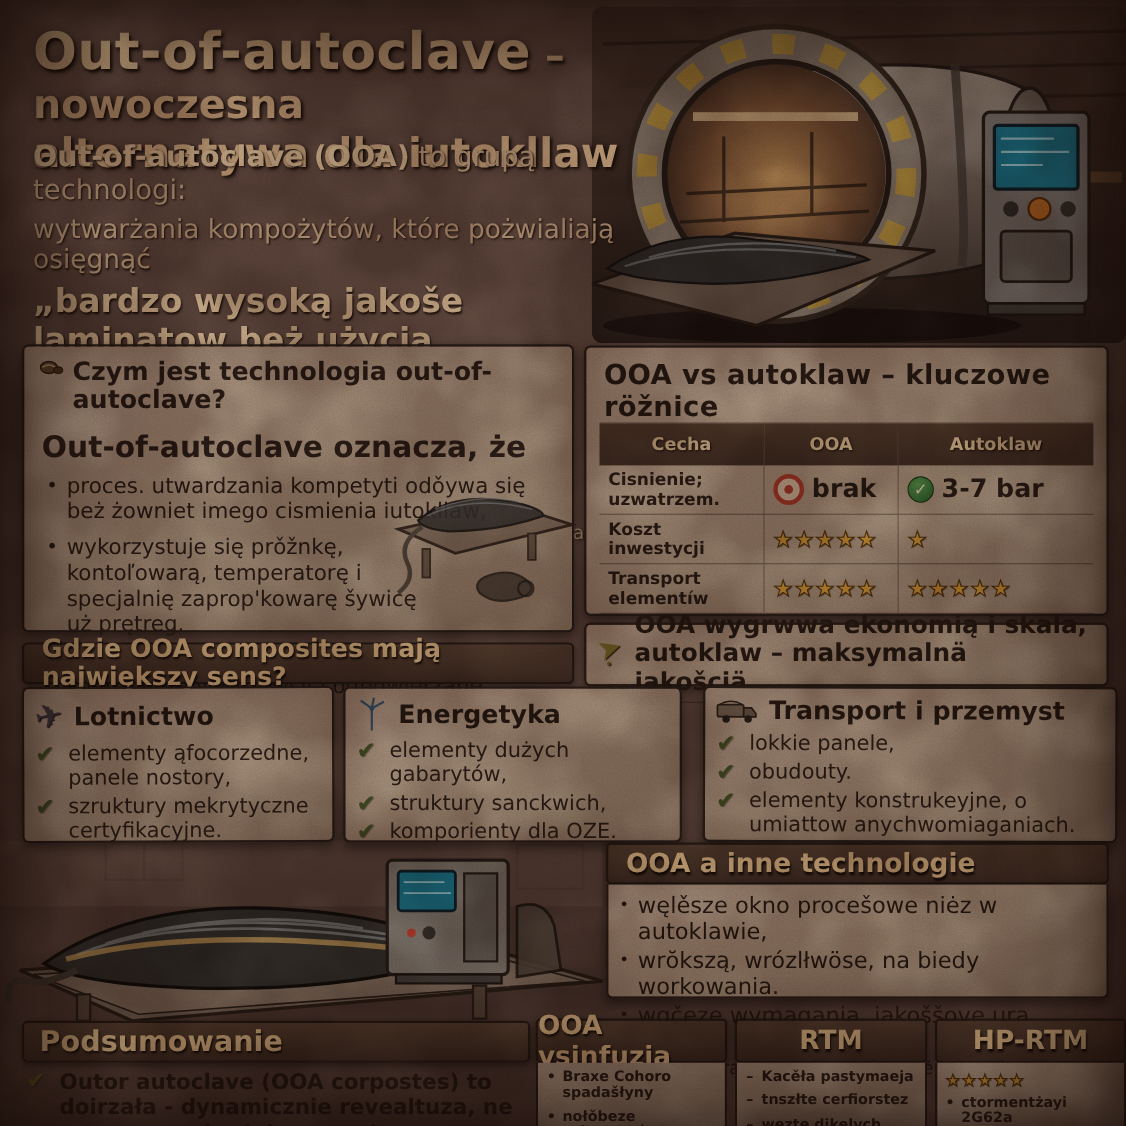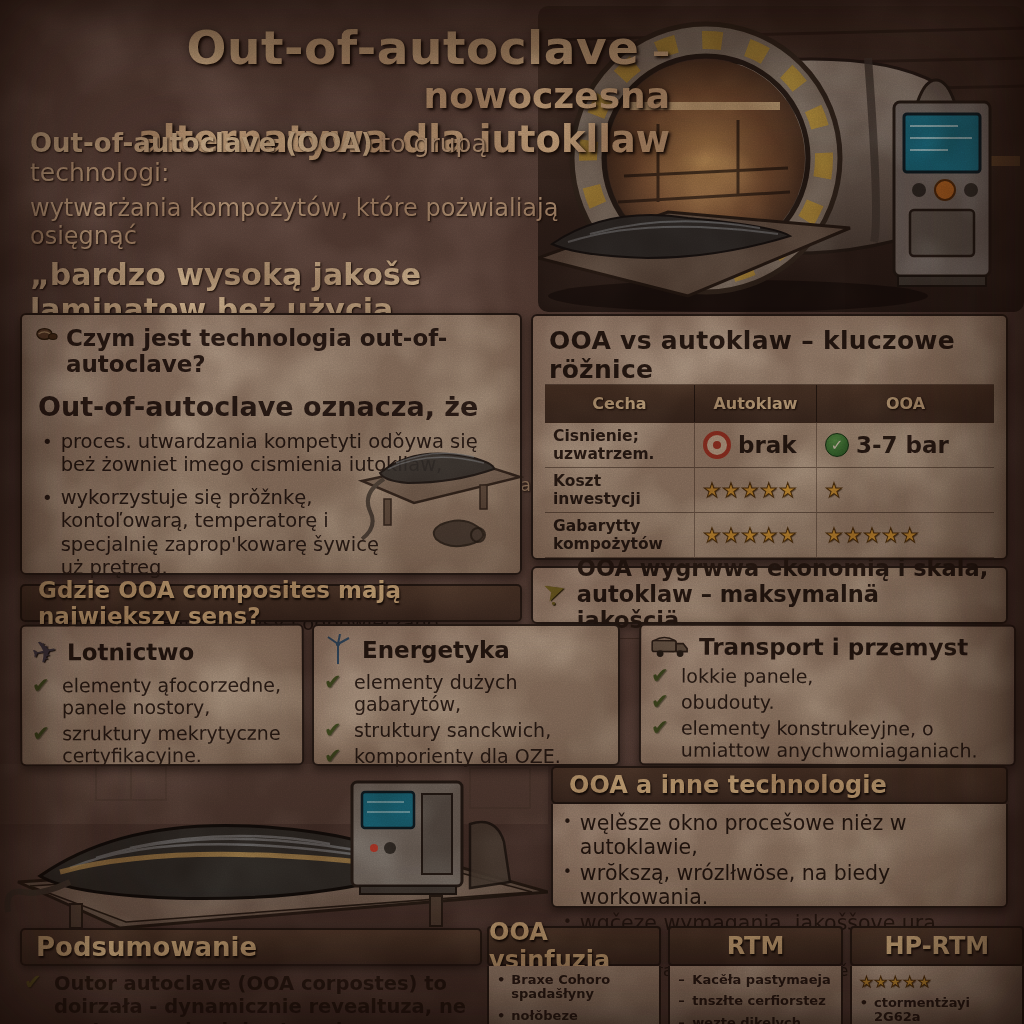--- a/index.html
+++ b/index.html
@@ -9,21 +9,21 @@
     background:
       radial-gradient(ellipse 520px 330px at 82% 14%, rgba(28,16,12,.62), transparent 72%),
       radial-gradient(ellipse 700px 260px at 30% 86%, rgba(46,28,22,.45), transparent 75%),
       radial-gradient(ellipse 420px 300px at 4% 40%, rgba(38,24,20,.40), transparent 70%),
       radial-gradient(ellipse 640px 520px at 45% 42%, rgba(156,124,108,.22), transparent 78%),
       linear-gradient(145deg,#74594f 0%, #6d5349 40%, #5f463e 100%);
   }
   .abs{position:absolute;}
   .noevents{pointer-events:none;}
   
-  .title{left:30px;top:20px;width:640px;color:#eccb9e;text-shadow:2px 2px 3px #1d0f08,0 0 10px rgba(0,0,0,.35);line-height:1.18;text-align:right;}
+  .title{left:30px;top:20px;width:640px;color:#eccb9e;text-shadow:2px 2px 3px #1d0f08,0 0 10px rgba(0,0,0,.35);line-height:1.18;}
   .title .big{font-size:47px;font-weight:bold;letter-spacing:.5px;}
   .title .rest{font-size:36px;font-weight:600;color:#e2bd92;}
   .title .line2{font-size:37px;font-weight:600;color:#e5c095;}
   .intro{left:30px;top:128px;width:532px;color:#dcbb97;text-shadow:1px 1px 2px #20110a;}
   .intro .ln{margin:0 0 7px 0;}
   .intro .b{color:#efd2a9;font-weight:bold;}
   .l1{font-size:25px;} .l1 .b{font-size:26px;}
   .l2{font-size:24px;}
   .l3 .b{font-size:30px;}
   .l4 .b{font-size:30px;} .l4 .post{font-size:21px;}
@@ -248,22 +248,22 @@
       <path d="M40 72 Q18 86 26 104 Q34 120 18 132" stroke="#51453b" stroke-width="4" fill="none"></path>
       <path d="M96 118 q22 -10 38 2 q12 10 -4 16 q-24 8 -38 -4 q-6 -8 4 -14 Z" fill="#4a3f35" stroke="#241a12" stroke-width="2" opacity=".85"></path>
       <circle cx="134" cy="128" r="7" fill="none" stroke="#241a12" stroke-width="2" opacity=".8"></circle>
     </svg>
   </section>
 
   <section class="abs panel vs zUI">
     <div class="hd">OOA vs autoklaw – kluczowe röžnice</div>
     <div class="tbl">
       <div class="c th">Cecha</div>
+      <div class="c th">OOA</div>
       <div class="c th">Autoklaw</div>
-      <div class="c th">OOA</div>
 
       <div class="c feat">Cisnienie; uzwatrzem.</div>
       <div class="c val">
         <span class="ico-no">
             <i></i>
           </span>
         <span>brak</span>
       </div>
       <div class="c val">
         <span class="ico-ok">✓</span>
@@ -275,21 +275,21 @@
           <span class="star">★</span>
           <span class="star">★</span>
           <span class="star">★</span>
           <span class="star">★</span>
           <span class="star">★</span>
         </div>
       <div class="c starrow">
           <span class="star">★</span>
         </div>
 
-      <div class="c feat">Gabarytty kompożytów</div>
+      <div class="c feat">Transport elementíw</div>
       <div class="c starrow">
           <span class="star">★</span>
           <span class="star">★</span>
           <span class="star">★</span>
           <span class="star">★</span>
           <span class="star">★</span>
         </div>
       <div class="c starrow">
           <span class="star">★</span>
           <span class="star">★</span>

